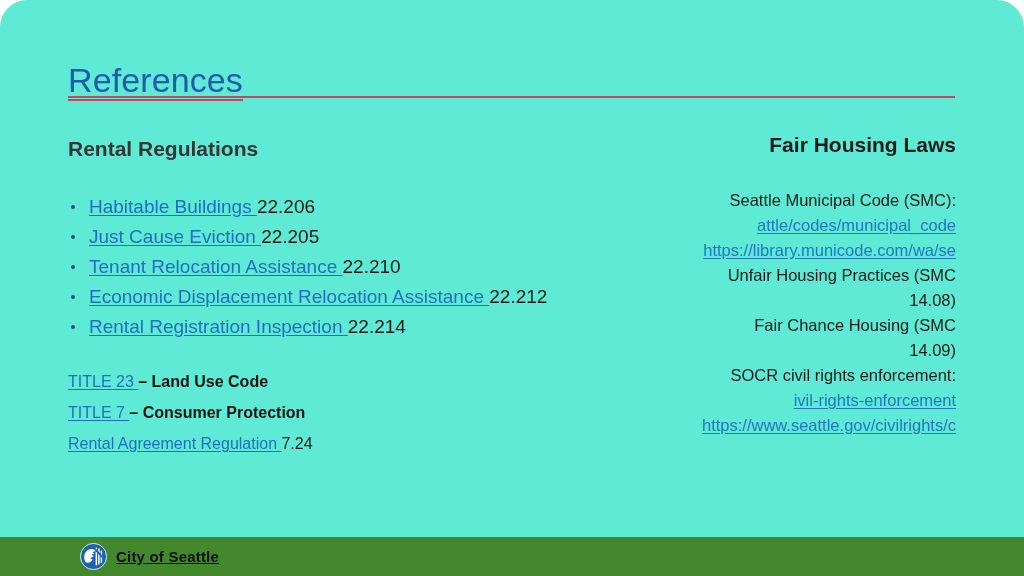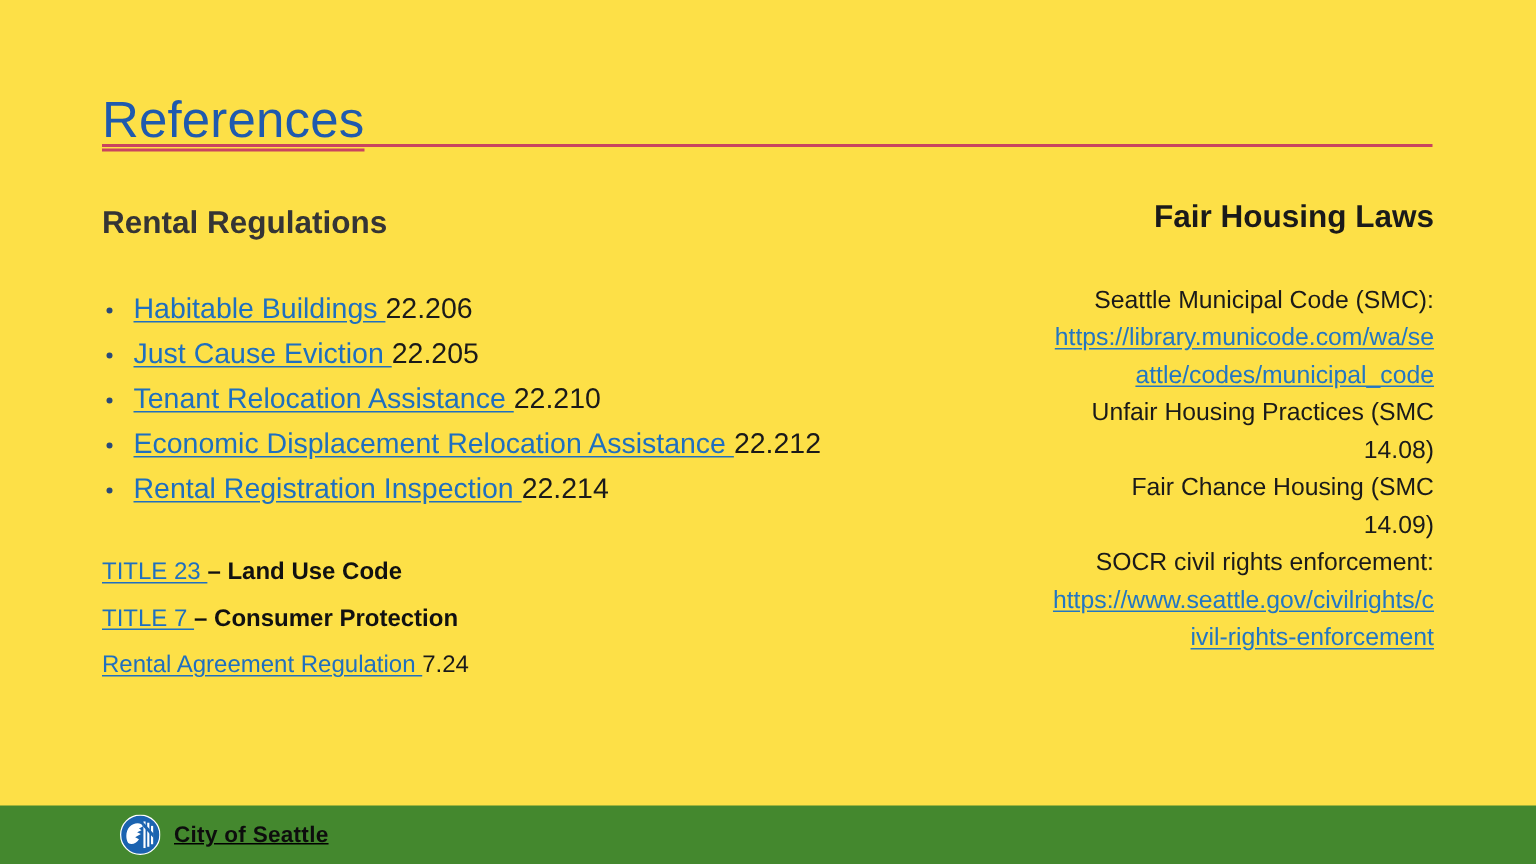--- a/index.html
+++ b/index.html
@@ -12,21 +12,22 @@
     height: 576px;
     position: relative;
     overflow: hidden;
     font-family: "Liberation Sans", sans-serif;
     -webkit-font-smoothing: antialiased;
   }
 
   .slide {
     position: absolute;
     inset: 0;
-    background: #fde047;
+    background: #5eead4;
+    border-radius: 27px;
   }
 
   
   .title-block {
     position: absolute;
     left: 68px;
     top: 62px;
     width: 888px;
   }
   .slide-title {
@@ -228,31 +229,31 @@
 
   </div>
 
   <div class="col-right">
 
     <div class="heading right">Fair Housing Laws</div>
 
     <div class="spacer-30"></div>
 
     <div class="rtext">Seattle Municipal Code (SMC):</div>
+    <a class="rlink" href="#">attle/codes/municipal_code</a>
     <a class="rlink" href="#">https://library.municode.com/wa/se</a>
-    <a class="rlink" href="#">attle/codes/municipal_code</a>
 
     <div class="rtext indent">Unfair Housing Practices (SMC</div>
     <div class="rtext indent">14.08)</div>
     <div class="rtext indent">Fair Chance Housing (SMC</div>
     <div class="rtext indent">14.09)</div>
 
     <div class="rtext">SOCR civil rights enforcement:</div>
+    <a class="rlink" href="#">ivil-rights-enforcement</a>
     <a class="rlink" href="#">https://www.seattle.gov/civilrights/c</a>
-    <a class="rlink" href="#">ivil-rights-enforcement</a>
 
   </div>
 
   <div class="footer">
     <svg class="footer-logo" viewBox="0 0 64 64">
       <circle cx="32" cy="32" r="31" fill="#1B63B0"></circle>
       <path d="M10 34 C10 22 18 14 28 14 C32 14 35 16 36 19 L30 22 L34 25 L27 28 L33 31 L24 36 L30 39 C26 46 18 49 13 45 C11 42 10 38 10 34 Z" fill="#ffffff"></path>
       <rect x="37" y="11" width="3.4" height="42" fill="#ffffff"></rect>
       <rect x="43" y="13" width="3.4" height="38" fill="#ffffff"></rect>
       <rect x="49" y="18" width="3.4" height="29" fill="#ffffff"></rect>

